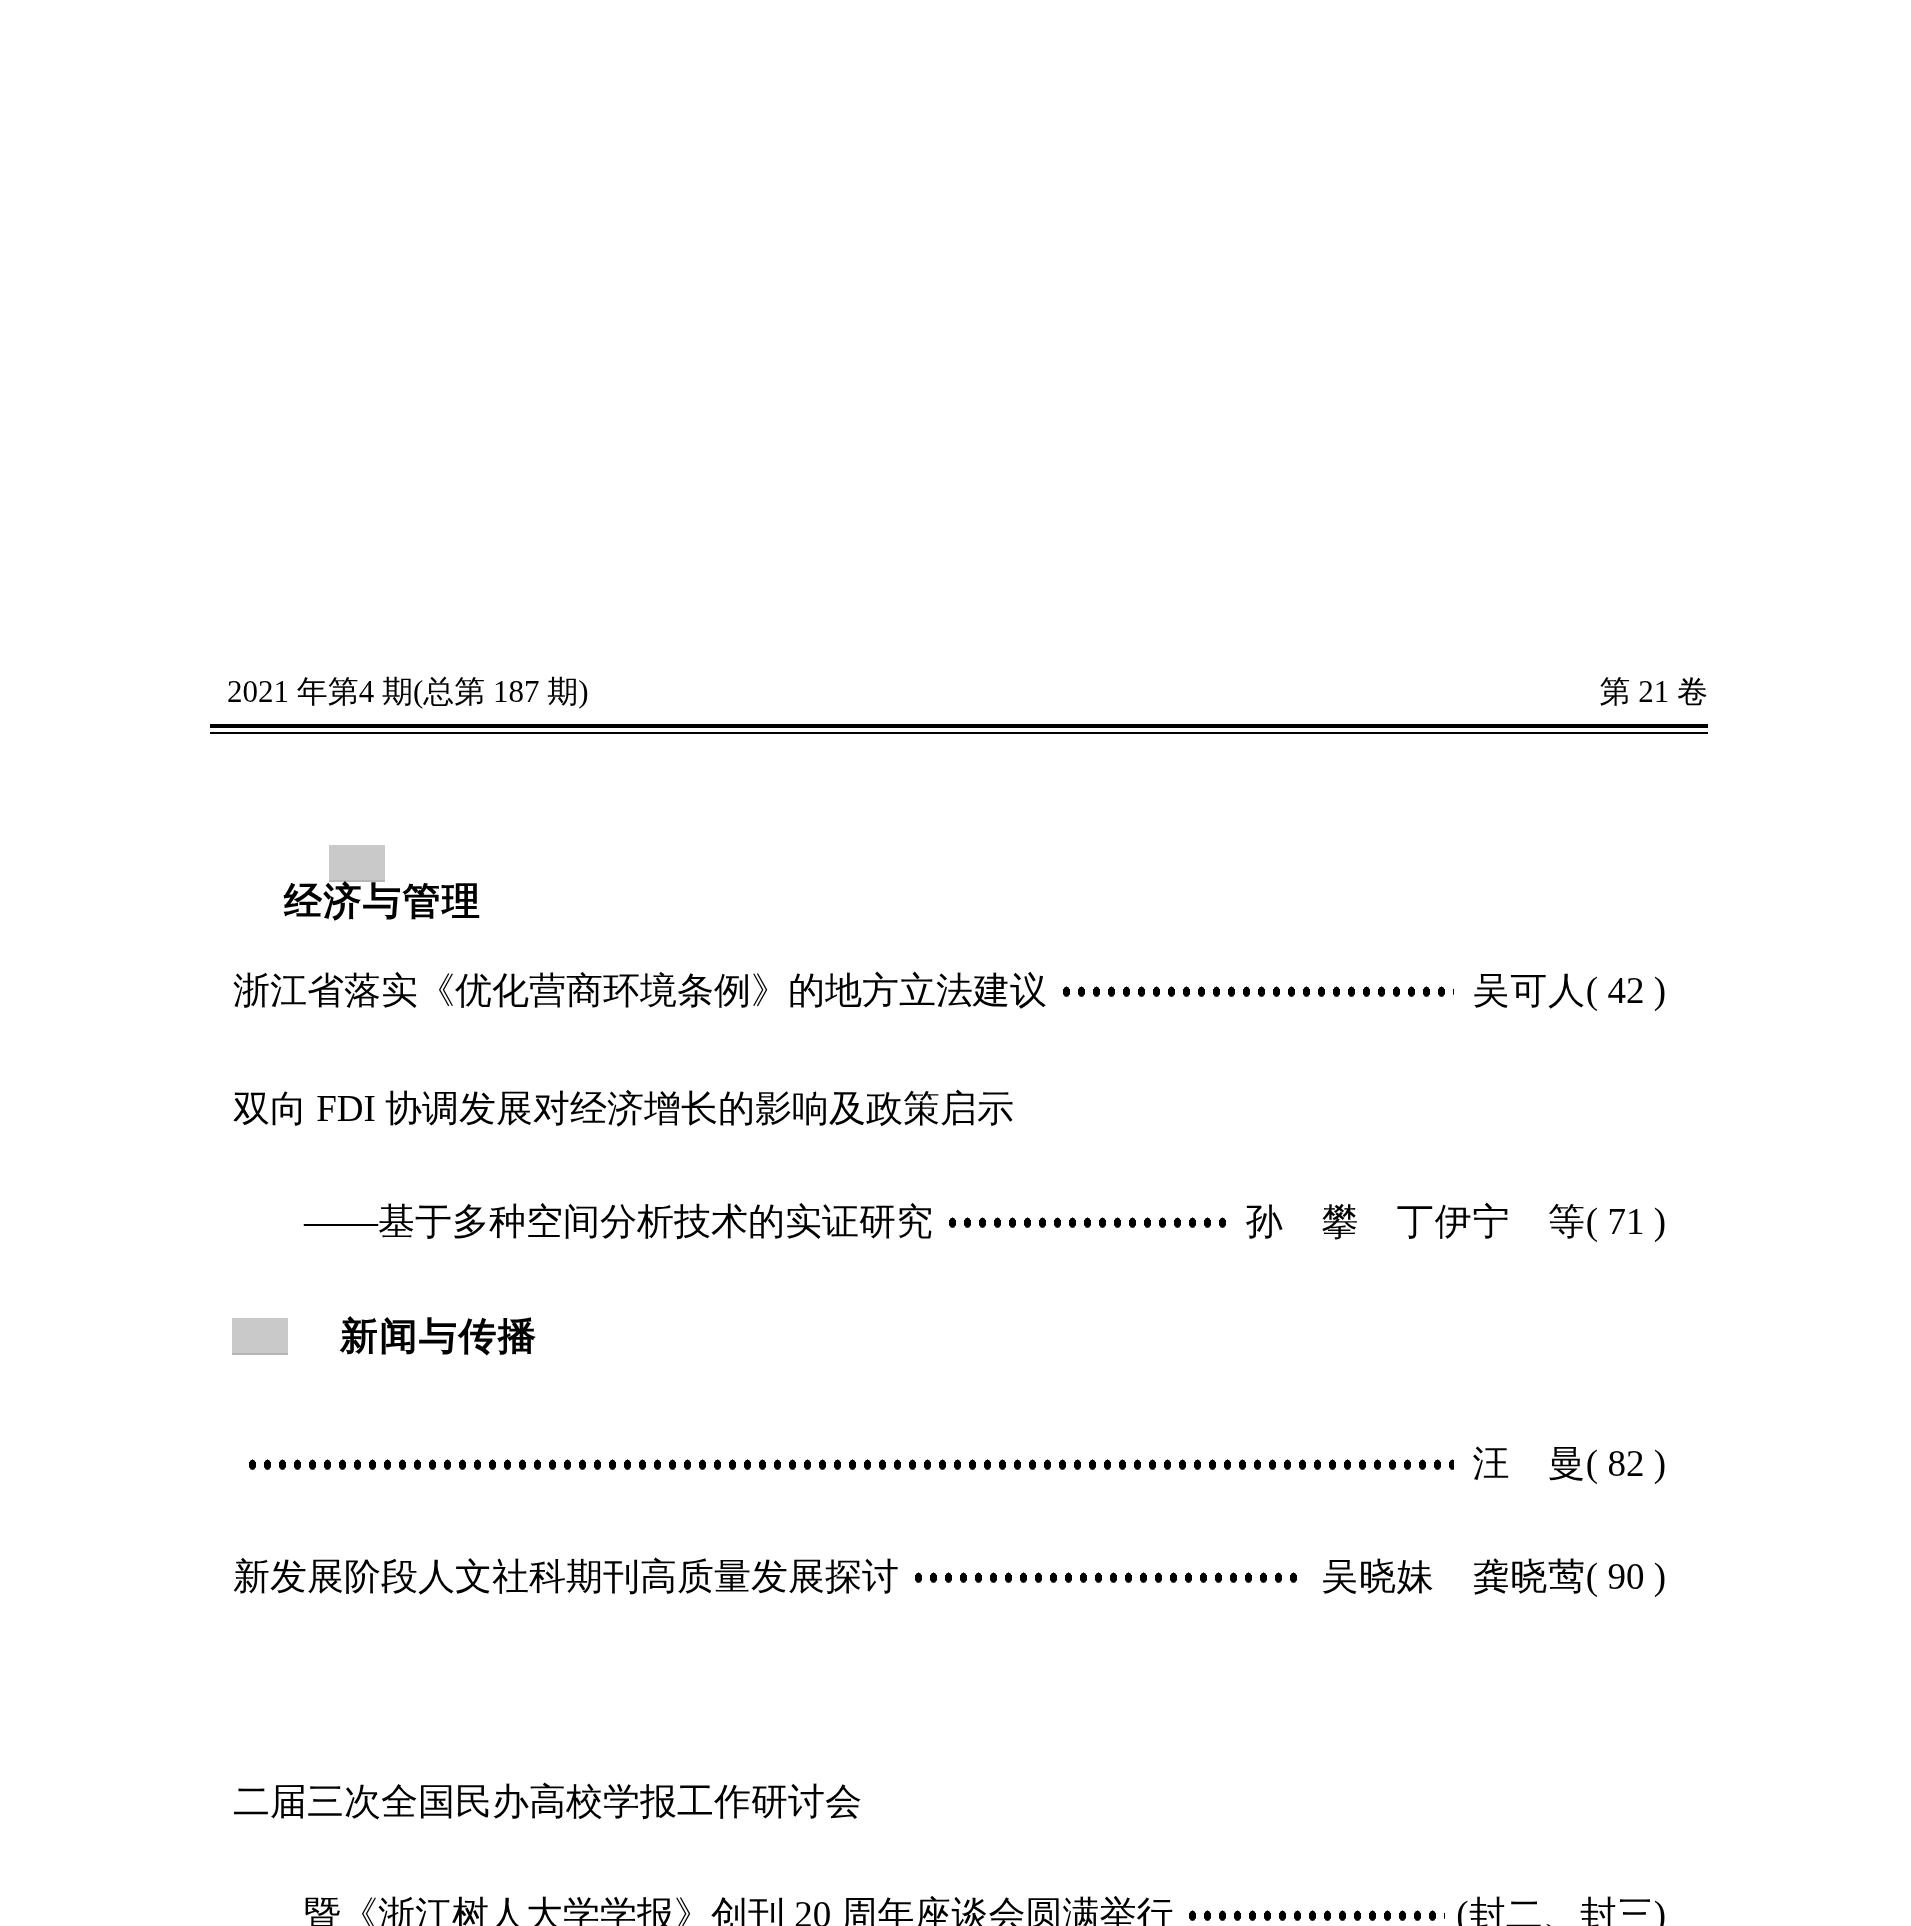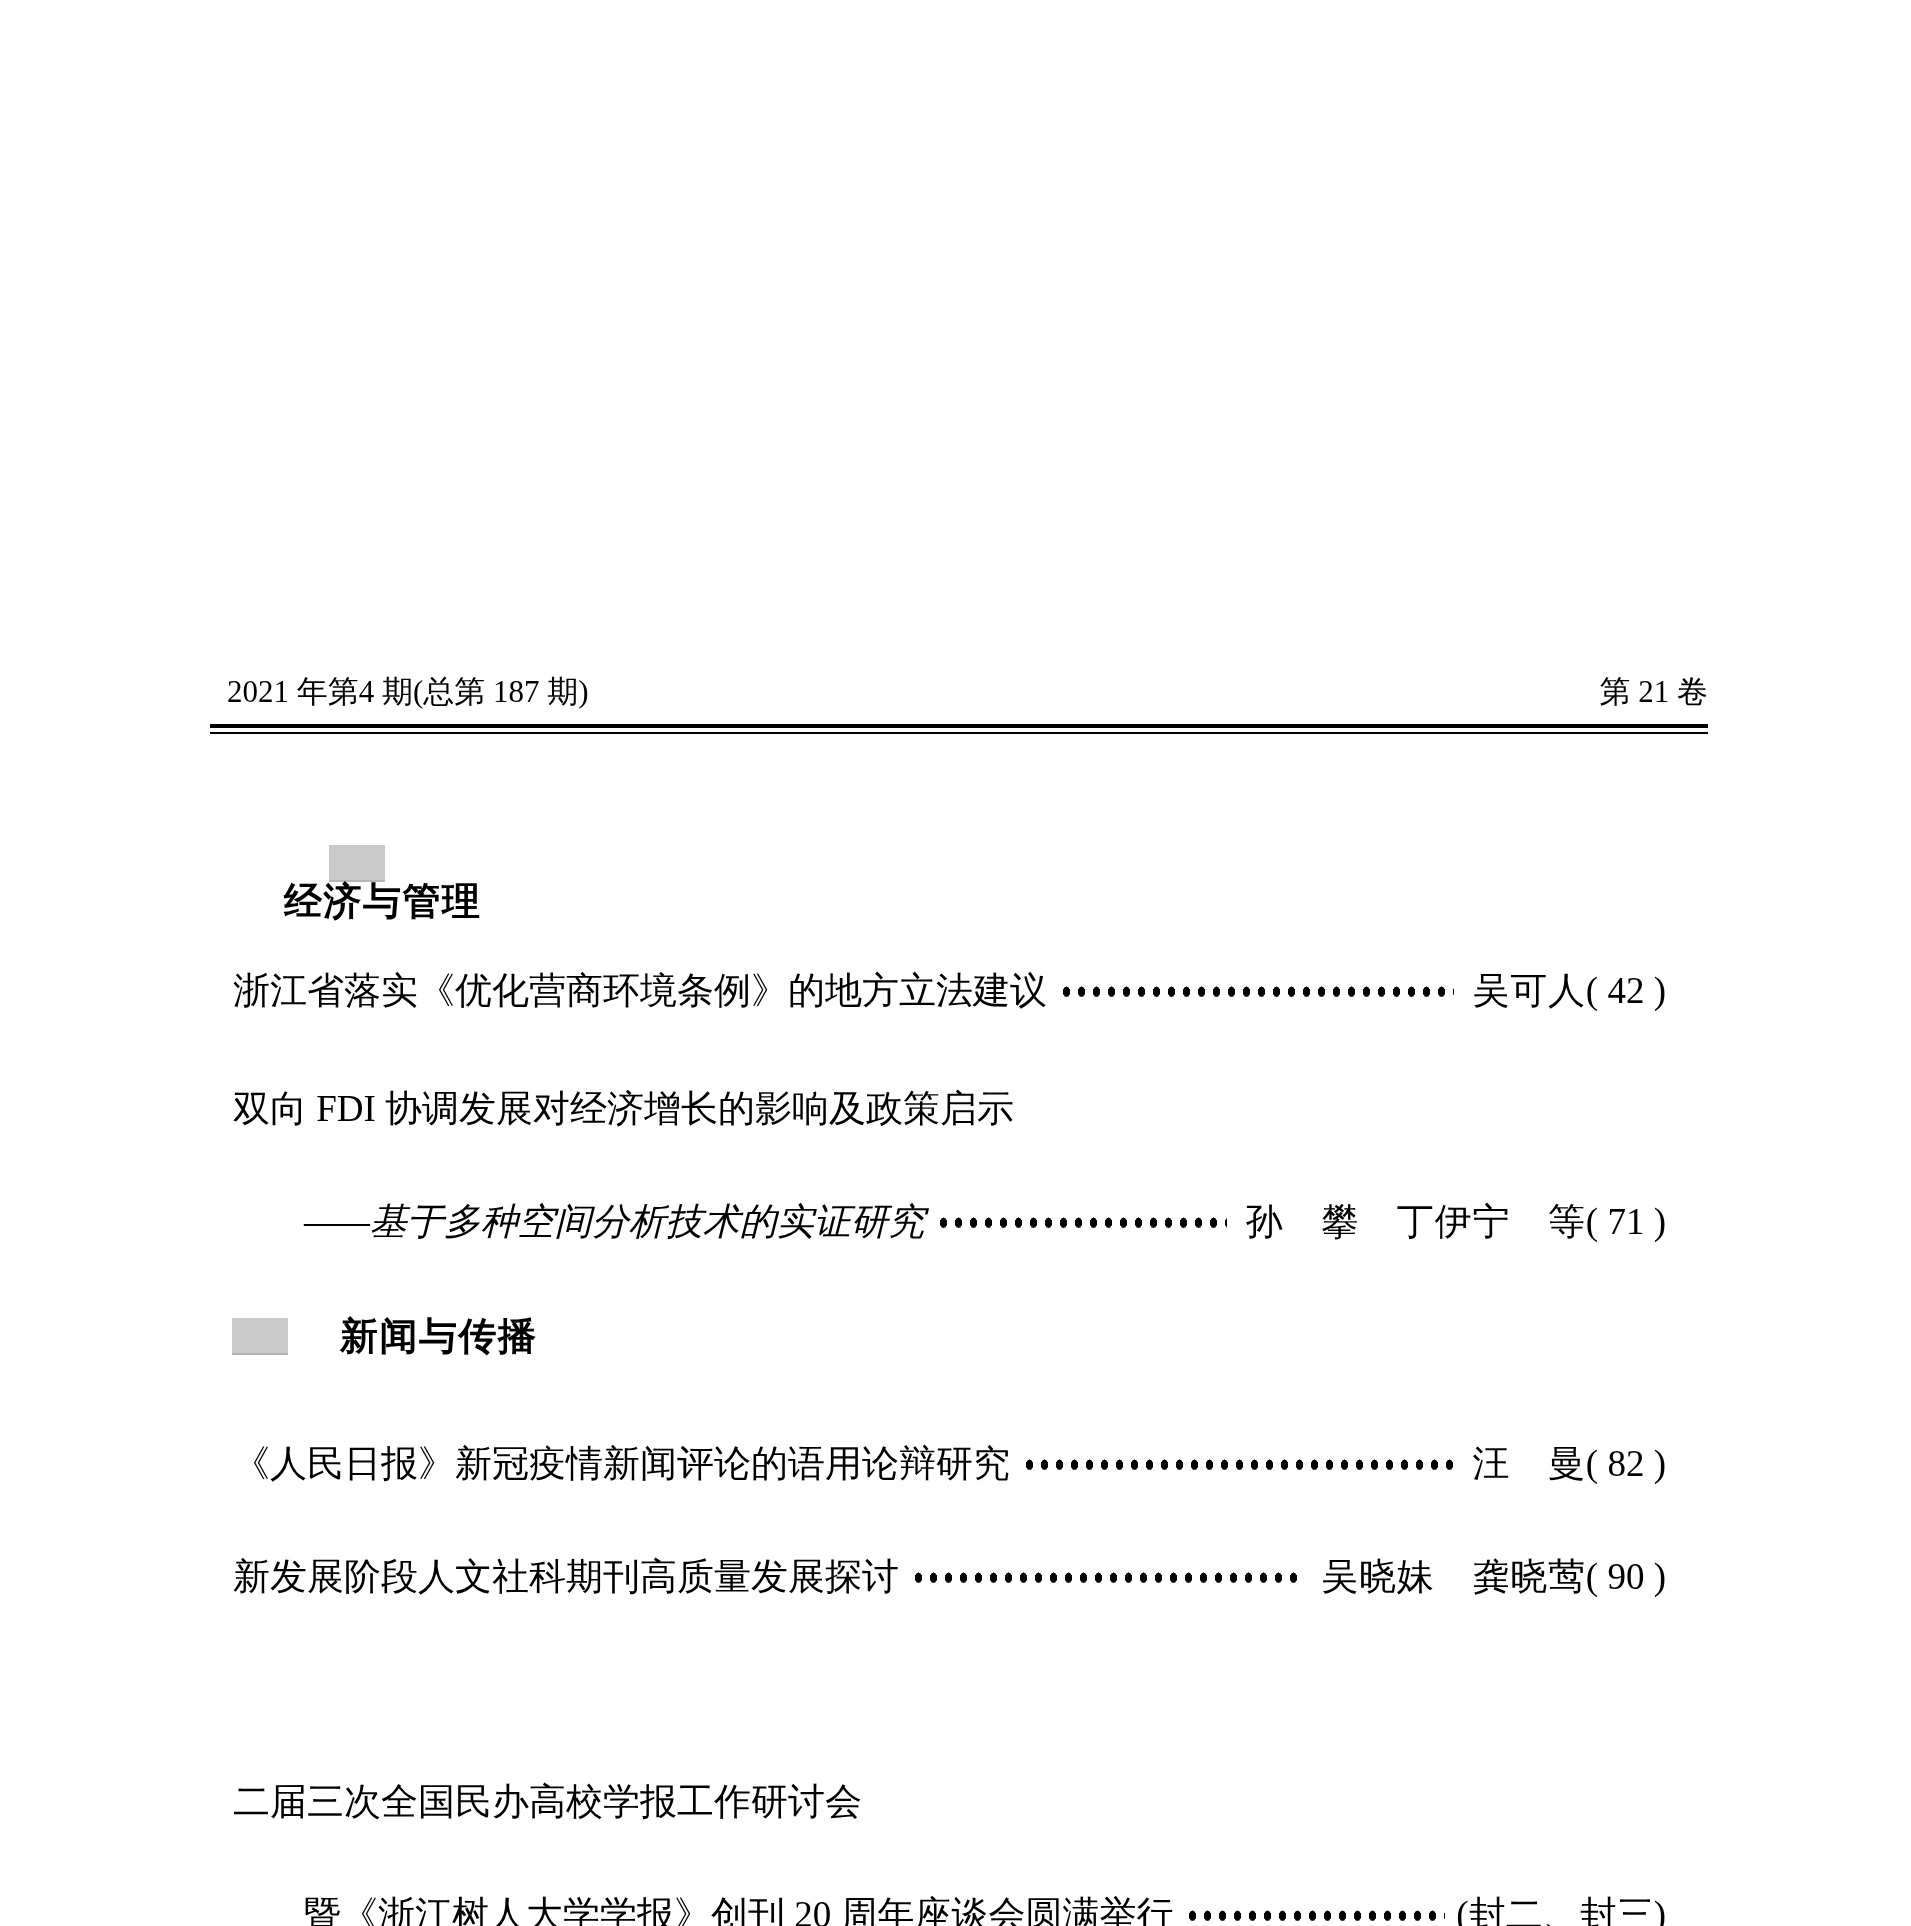--- a/index.html
+++ b/index.html
@@ -69,21 +69,21 @@
     left: 233px;
     right: 245px;
     display: flex;
     align-items: baseline;
     font-size: 37px;
     line-height: 1.05;
     white-space: nowrap;
   }
   .row .t { flex: 0 0 auto; }
   .t.indent { padding-left: 71px; }
-  .t.kai { font-style: italic; }
+  .t.kai { }
 
   .leader {
     flex: 1 1 auto;
     align-self: center;
     height: 11.6px;
     margin: 0 11.6px;
     min-width: 0;
     background-image: radial-gradient(ellipse 3.5px 5.4px at center, #000 97%, transparent 100%);
     background-size: 15px 11.6px;
     background-repeat: repeat-x;
@@ -134,21 +134,20 @@
     <span class="author">孙　攀　丁伊宁　等</span>
     <span class="page-no">( 71 )</span>
   </div>
 
   <div class="section sec-2">
     <span class="marker"></span>
     <span class="section-title">新闻与传播</span>
   </div>
 
   <div class="row row-a3">
-    <span class="t">《人民日报》新冠疫情新闻评论的语用论辩研究</span>
     <span class="leader"></span>
     <span class="author">汪　曼</span>
     <span class="page-no">( 82 )</span>
   </div>
 
   <div class="row row-a4">
     <span class="t">新发展阶段人文社科期刊高质量发展探讨</span>
     <span class="leader"></span>
     <span class="author">吴晓妹　龚晓莺</span>
     <span class="page-no">( 90 )</span>

